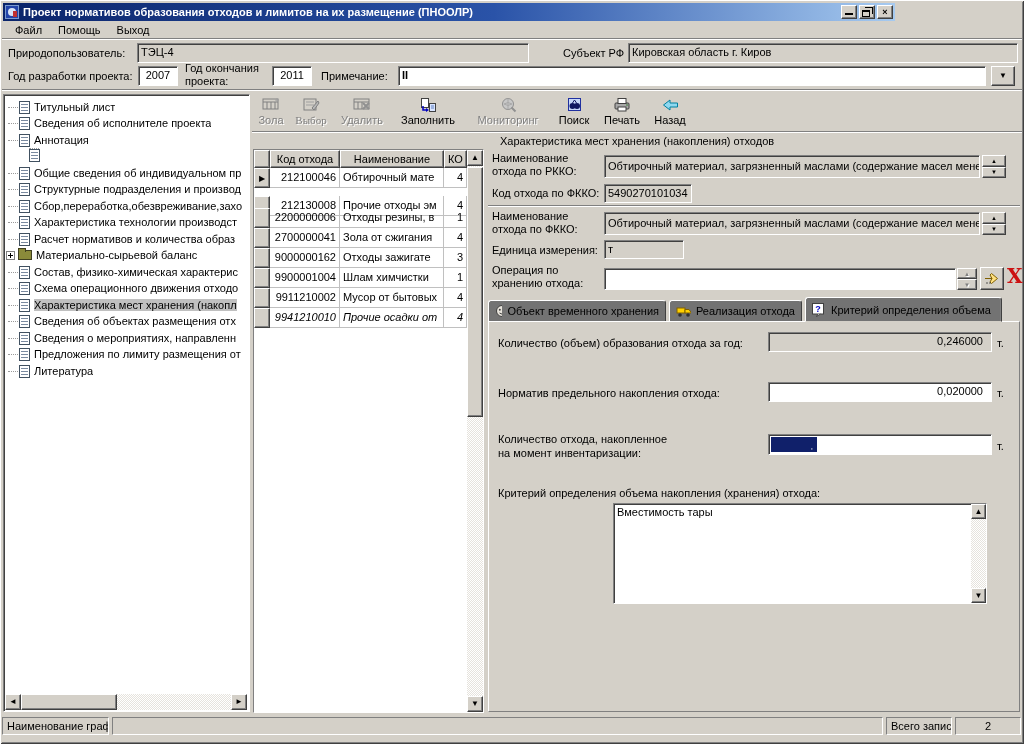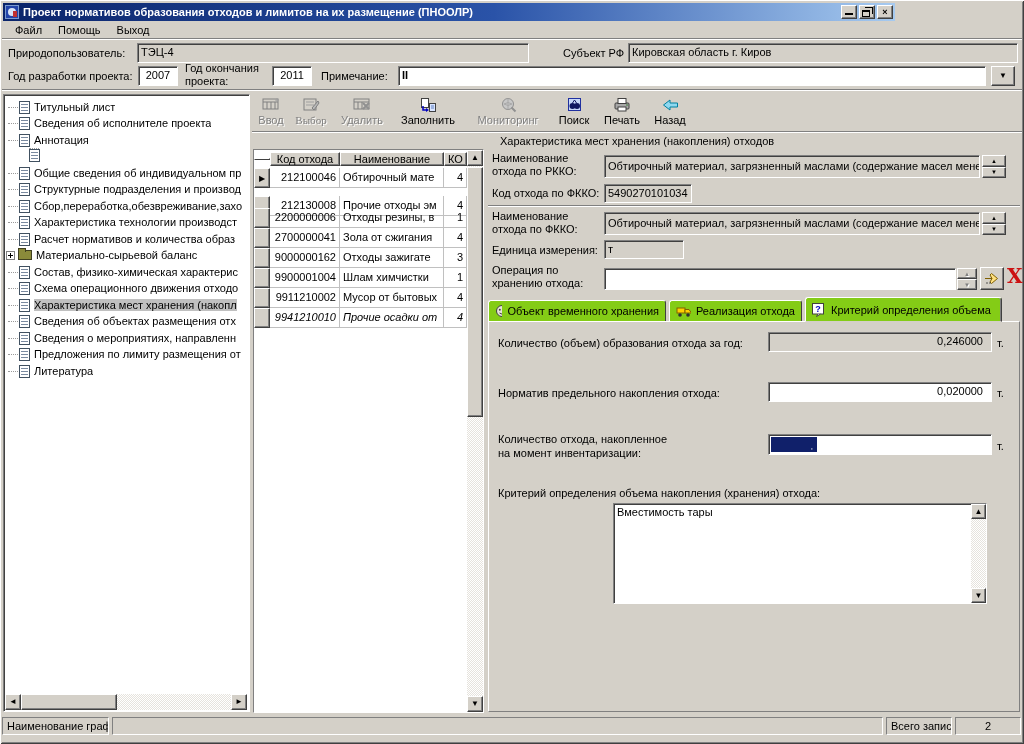--- a/index.html
+++ b/index.html
@@ -59,28 +59,28 @@
   .tlabel2 { margin-left:4px; overflow:hidden; }
   .tree-item.selected .tlabel2 { background:#c0c0c0; }
 
   
   .sb-btn { display:flex; align-items:center; justify-content:center; font-size:8px; line-height:1; color:#000; }
   .sb-track { background-color:#e6e3dd; background-image:linear-gradient(45deg,#fff 25%,transparent 25%,transparent 75%,#fff 75%),linear-gradient(45deg,#fff 25%,transparent 25%,transparent 75%,#fff 75%); background-size:2px 2px; background-position:0 0,1px 1px; }
 
   
   .grid { position:absolute; left:253px; top:149px; width:231px; height:564px; background:#fff;
           border:1px solid; border-color:#808080 #ffffff #ffffff #808080; }
-  .grid-head { position:absolute; left:0; top:0; height:18px; display:flex;align-items:center; }
+  .grid-head { position:absolute; left:0; top:0; height:18px; display:flex; }
   .gh-cell { font-size:11px; display:flex; align-items:center; justify-content:center; overflow:hidden; white-space:nowrap; }
   .grid-row { position:absolute; left:0; height:20px; display:flex; }
   .g-cell { border-right:1px solid #c0c0c0; border-bottom:1px solid #c0c0c0; padding:3px 3px 0 3px; white-space:nowrap; overflow:hidden; font-size:11px; }
   .rowsel { width:16px; height:20px; flex:none; display:flex; align-items:center; justify-content:center; font-size:8px; }
 
   
-  .tab { position:absolute; height:22px; background:#84cc16; border:1px solid; border-color:#ffffff #404040 #d4d0c8 #ffffff;
+  .tab { position:absolute; height:22px; background:#737373; border:1px solid; border-color:#ffffff #404040 #d4d0c8 #ffffff;
          border-radius:3px 3px 0 0; display:flex; align-items:center; padding:0 6px; gap:5px; white-space:nowrap; }
   .tab.active { height:25px; z-index:5; box-shadow:inset -1px 0 0 #808080; }
   .tabpage { position:absolute; left:488px; top:321px; width:532px; height:391px; background:#d4d0c8;
              border:1px solid; border-color:#ffffff #808080 #808080 #ffffff; }
 
   .spin { position:absolute; width:24px; display:flex; flex-direction:column; }
   .spin .sp { flex:1; display:flex; align-items:center; justify-content:center; font-size:6px; line-height:1; }
   .spin.disabled .sp { color:#808080; text-shadow:1px 1px 0 #fff; }
 
   .redx { position:absolute; color:#cc1111; font-family:"DejaVu Serif",serif; font-size:20px; font-weight:bold; line-height:1; }
@@ -231,21 +231,21 @@
 
   <div class="toolbar">
     <div class="tool-btn disabled" style="width:32px;">
       <span class="ticon">
           <svg width="18" height="15">
             <rect x="1" y="2" width="15" height="10" fill="#d4d0c8" stroke="#808080"></rect>
             <path d="M1 5h15M5 5v7M9 5v7M13 5v7" stroke="#808080" fill="none"></path>
             <path d="M15 1v4M13 3h4" stroke="#a0a0a0"></path>
           </svg>
         </span>
-      <span class="tlabel">Ввод</span>
+      <span class="tlabel">Зола</span>
     </div>
     <div class="tool-btn disabled" style="width:40px;font-family:Liberation Serif, serif;">
       <span class="ticon">
           <svg width="17" height="15">
             <rect x="1" y="2" width="12" height="11" fill="#d4d0c8" stroke="#808080"></rect>
             <path d="M3 5h8M3 8h8" stroke="#a0a0a0"></path>
             <path d="M9 11 l6 -7 l1 2 l-5 7 z" fill="#b8b8b8" stroke="#808080"></path>
           </svg>
         </span>
       <span class="tlabel">Выбор</span>

